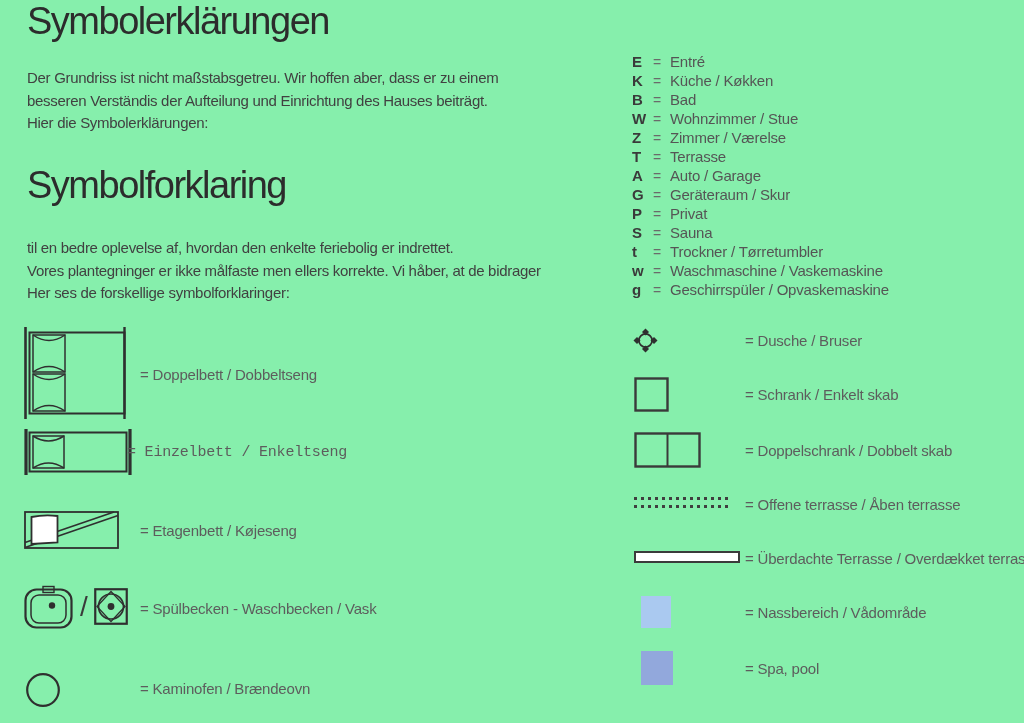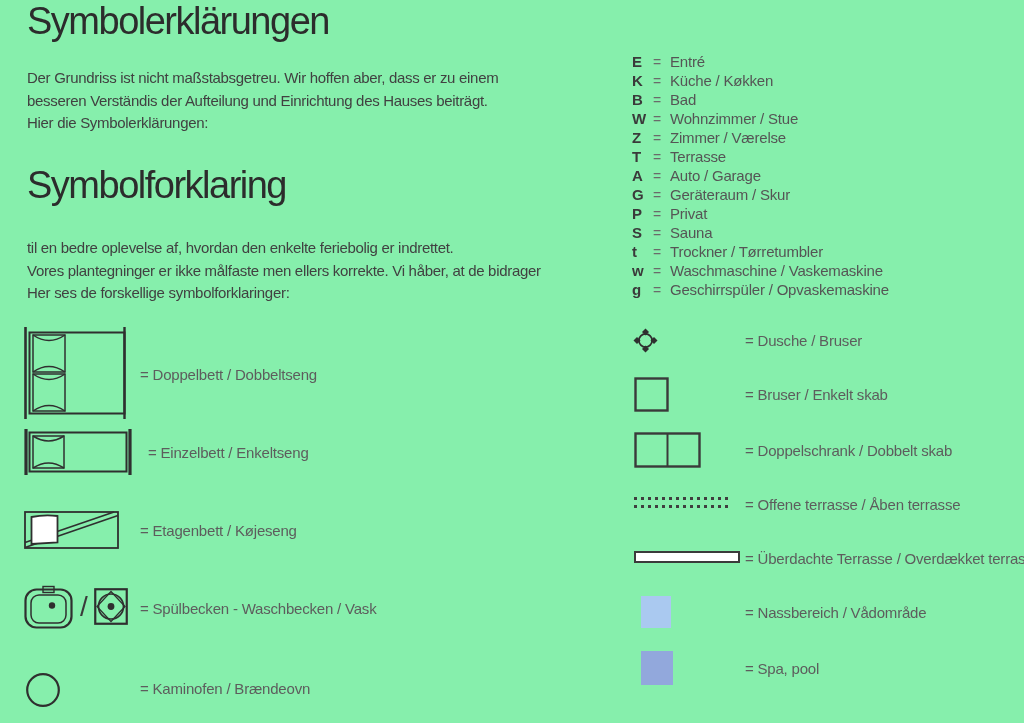--- a/index.html
+++ b/index.html
@@ -68,21 +68,21 @@
   <div class="abs" style="left:24px;top:429px;">
     <svg width="108" height="46" viewBox="0 0 108 46" fill="none" stroke="#2f2f2f">
       <line x1="2" y1="0" x2="2" y2="46" stroke-width="3.2"></line>
       <line x1="106" y1="0" x2="106" y2="46" stroke-width="3.2"></line>
       <rect x="5.5" y="3.5" width="97" height="39" stroke-width="2"></rect>
       <rect x="9" y="7" width="31" height="32" stroke-width="1.5"></rect>
       <path d="M9 7 Q24.5 17 40 7" stroke-width="1.5"></path>
       <path d="M9 39 Q24.5 29 40 39" stroke-width="1.5"></path>
     </svg>
   </div>
-  <div class="sym-label abs" style="left:148px;top:444px;">= Einzelbett / Enkeltseng</div>
+  <div class="sym-label abs" style="left:127px;top:444px;font-family:Liberation Mono, monospace;">= Einzelbett / Enkeltseng</div>
 
   <div class="abs" style="left:24px;top:511px;">
     <svg width="95" height="38" viewBox="0 0 95 38" fill="none" stroke="#2f2f2f">
       <rect x="1" y="1" width="93" height="36" stroke-width="1.8"></rect>
       <line x1="1" y1="36.5" x2="94" y2="4.5" stroke-width="1.6"></line>
       <line x1="1" y1="31.5" x2="90" y2="1" stroke-width="1.6"></line>
       <path d="M7.5 6 Q20 3.5 33.5 5 L33.5 31.5 L7.5 33 Z" fill="#ffffff" stroke-width="1.8"></path>
     </svg>
   </div>
   <div class="sym-label abs" style="left:140px;top:522px;">= Etagenbett / Køjeseng</div>
@@ -188,21 +188,21 @@
       <polygon points="18.5,13.5 22,10 25.5,13.5 22,17" fill="#2f2f2f"></polygon>
     </svg>
   </div>
   <div class="sym-label abs" style="left:745px;top:332px;">= Dusche / Bruser</div>
 
   <div class="abs" style="left:634px;top:377px;">
     <svg width="35" height="35" viewBox="0 0 35 35">
       <rect x="1.5" y="1.5" width="32" height="32" fill="none" stroke="#3a3a3a" stroke-width="2.4"></rect>
     </svg>
   </div>
-  <div class="sym-label abs" style="left:745px;top:386px;">= Bruser / Enkelt skab</div>
+  <div class="sym-label abs" style="left:745px;top:386px;">= Schrank / Enkelt skab</div>
 
   <div class="abs" style="left:634px;top:432px;">
     <svg width="67" height="36" viewBox="0 0 67 36">
       <rect x="1.5" y="1.5" width="64" height="33" fill="none" stroke="#3a3a3a" stroke-width="2.4"></rect>
       <line x1="33.5" y1="1.5" x2="33.5" y2="34.5" stroke="#3a3a3a" stroke-width="2"></line>
     </svg>
   </div>
   <div class="sym-label abs" style="left:745px;top:442px;">= Doppelschrank / Dobbelt skab</div>
 
   <div class="abs" style="left:634px;top:497px;width:97px;">

